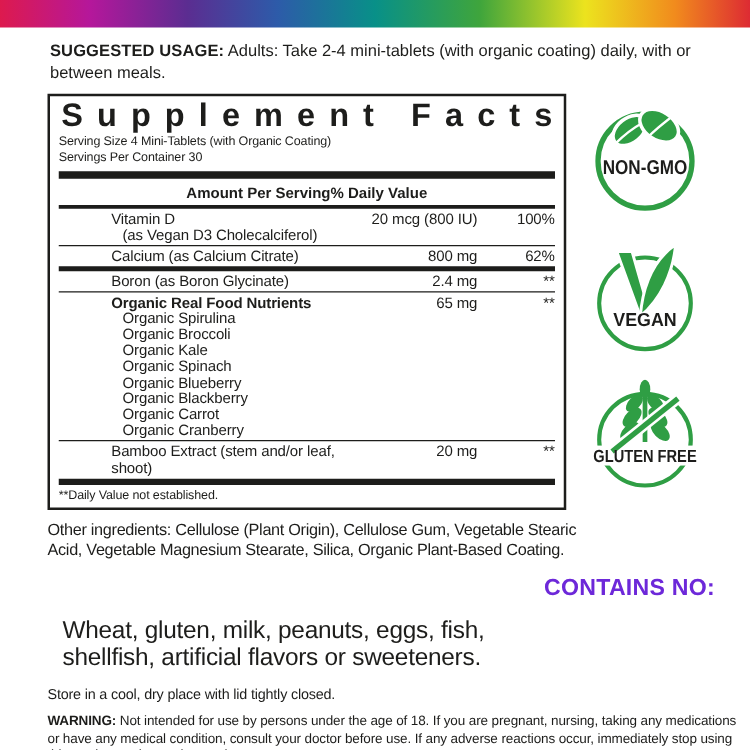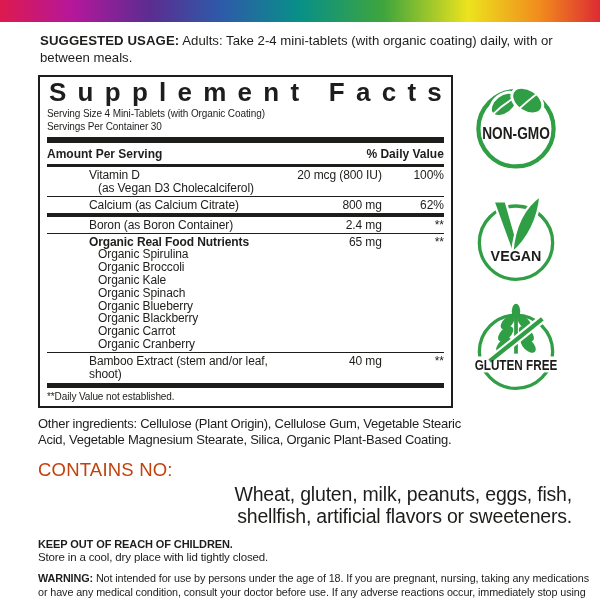--- a/index.html
+++ b/index.html
@@ -15,42 +15,42 @@
 
   
   .sf-panel{width:418px;border:2px solid #1d1d1b;padding:2px 7px 3px;box-sizing:border-box;background:#fff;}
   .sf-title{display:flex;justify-content:space-between;font-weight:800;font-size:26px;
             line-height:1.04;padding:0 2px;margin-bottom:2px;white-space:nowrap;}
   .sf-line{font-size:10px;line-height:12.8px;letter-spacing:-.1px;}
   .bar{background:#1d1d1b;}
   .bar-6{height:6px;margin:3px 0 2px;}
   .bar-3{height:3.5px;margin:1px 0 0;}
   .bar-5{height:5px;margin:2px 0 0;}
-  .sf-header{display:flex;justify-content:space-between;font-weight:bold;font-size:12px;padding:2px 0;}
+  .sf-header{display:flex;justify-content:center;font-weight:bold;font-size:12px;padding:2px 0;}
   .sf-row{display:flex;align-items:flex-start;font-size:12px;line-height:12.8px;
           letter-spacing:-.1px;padding:2px 0 1px;}
   .sep-thin{border-top:1px solid #1d1d1b;}
   .sep-thick{border-top:4px solid #1d1d1b;}
   .sf-name{flex:1;margin-left:42px;}
   .bold-name .nm{font-weight:bold;}
   .sub{padding-left:9px;}
   .sf-amt{width:112px;text-align:right;white-space:nowrap;}
   .sf-dv{width:62px;text-align:right;white-space:nowrap;}
   .sf-footnote{font-size:10px;padding:3px 0 1px;letter-spacing:-.1px;}
 
   
   .badges{display:flex;flex-direction:column;gap:17px;width:104px;padding-top:4px;}
   .badge{width:94px;height:94px;display:block;}
   .badge text{font-family:"Liberation Sans",sans-serif;font-weight:bold;fill:#1d1d1b;}
 
   
   .other-ing{font-size:13px;line-height:1.2;margin:8px 0 4px;width:452px;letter-spacing:-.25px;}
   .compared{font-size:12.4px;margin:4px 0 0;letter-spacing:-.2px;}
-  .contains-heading{color:#c2410c;font-weight:normal;font-size:18.5px;margin:11px 0 2px;letter-spacing:.2px;}
-  .contains-body{font-size:19.5px;line-height:1.17;margin:0;letter-spacing:-.2px;text-align:right;}
+  .contains-heading{color:#6d28d9;font-weight:bold;font-size:18.5px;margin:11px 0 2px;letter-spacing:.2px;text-align:right;}
+  .contains-body{font-size:19.5px;line-height:1.17;margin:12px;letter-spacing:-.2px;}
   .keep-out{font-size:11px;font-weight:bold;margin:10px 0 1px;letter-spacing:-.1px;}
   .store{font-size:11.5px;margin:0;letter-spacing:-.15px;}
   .warning{font-size:10.8px;line-height:1.25;margin:9px 0 0;width:562px;letter-spacing:-.1px;}
 </style>
 </head>
 <body>
 
 <div class="page">
   <div class="rainbow"></div>
   <div class="content">
@@ -102,21 +102,21 @@
     <div class="sf-name">
       <span class="nm">Calcium (as Calcium Citrate)</span>
       <div class="subs"></div>
     </div>
     <div class="sf-amt">800 mg</div>
     <div class="sf-dv">62%</div>
   </div>
 
   <div class="sf-row sep-thick">
     <div class="sf-name">
-      <span class="nm">Boron (as Boron Container)</span>
+      <span class="nm">Boron (as Boron Glycinate)</span>
       <div class="subs"></div>
     </div>
     <div class="sf-amt">2.4 mg</div>
     <div class="sf-dv">**</div>
   </div>
 
   <div class="sf-row sep-thin bold-name">
     <div class="sf-name">
       <span class="nm">Organic Real Food Nutrients</span>
       <div class="subs">
@@ -132,21 +132,21 @@
     </div>
     <div class="sf-amt">65 mg</div>
     <div class="sf-dv">**</div>
   </div>
 
   <div class="sf-row sep-thin">
     <div class="sf-name">
       <span class="nm">Bamboo Extract (stem and/or leaf, shoot)</span>
       <div class="subs"></div>
     </div>
-    <div class="sf-amt">40 mg</div>
+    <div class="sf-amt">20 mg</div>
     <div class="sf-dv">**</div>
   </div>
 </div>
         <div class="bar bar-5"></div>
         <div class="sf-footnote">**Daily Value not established.</div>
       </div>
 
       <div class="badges">
 
         <svg class="badge" viewBox="0 0 100 100">
@@ -186,19 +186,18 @@
         </svg>
 
       </div>
     </div>
 
     <p class="other-ing">Other ingredients: Cellulose (Plant Origin), Cellulose Gum, Vegetable Stearic Acid, Vegetable Magnesium Stearate, Silica, Organic Plant-Based Coating.</p>
 
     <p class="contains-heading">CONTAINS NO:</p>
     <p class="contains-body"><span>Wheat, gluten, milk, peanuts, eggs, fish,</span><br><span>shellfish, artificial flavors or sweeteners.</span></p>
 
-    <p class="keep-out">KEEP OUT OF REACH OF CHILDREN.</p>
     <p class="store">Store in a cool, dry place with lid tightly closed.</p>
 
     <p class="warning"><b>WARNING:</b> <span>Not intended for use by persons under the age of 18. If you are pregnant, nursing, taking any medications or have any medical condition, consult your doctor before use. If any adverse reactions occur, immediately stop using this product and consult your doctor.</span></p>
 
   </div>
 </div>
 
 </body></html>

